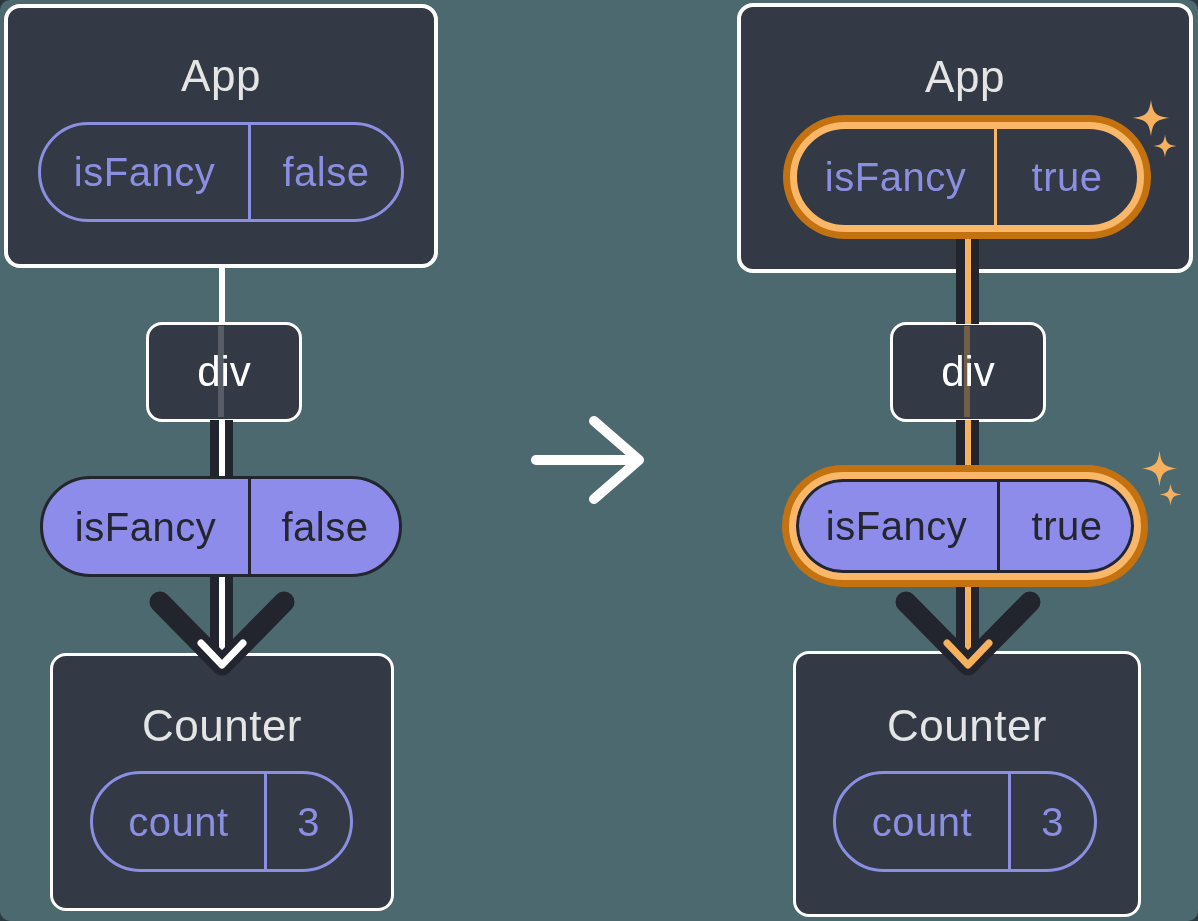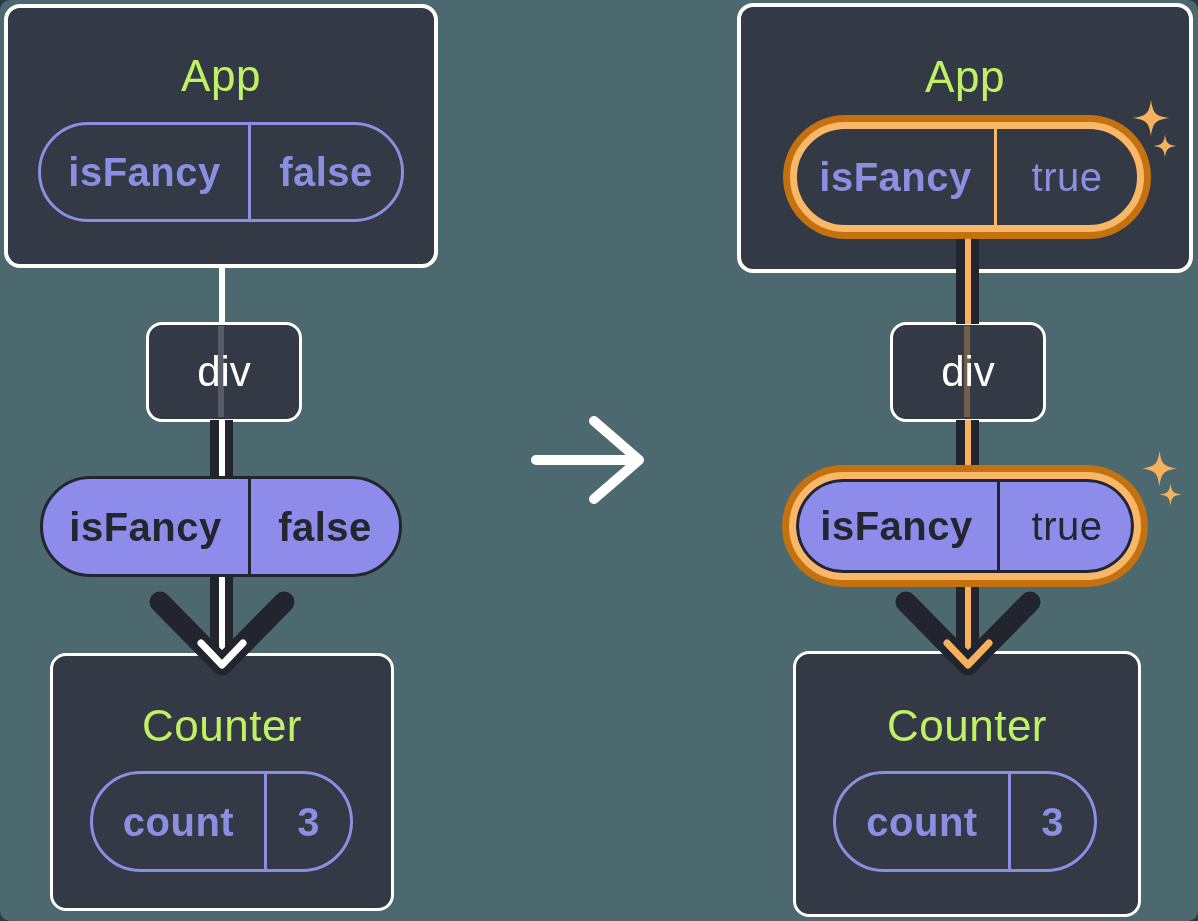--- a/index.html
+++ b/index.html
@@ -12,21 +12,21 @@
 
   
   .panel-box{
     position:absolute;box-sizing:border-box;
     background:var(--panel);
     border:4px solid var(--panel-border);
     border-radius:16px;
   }
   .box-title{
     position:absolute;left:0;width:100%;text-align:center;
-    color:#bef264;font-size:44px;font-weight:500;line-height:1;letter-spacing:.5px;
+    color:#e5e5e5;font-size:44px;font-weight:500;line-height:1;letter-spacing:.5px;
   }
   .div-label{
     position:absolute;inset:0;display:flex;align-items:center;justify-content:center;
     color:#FFFFFF;font-size:42px;font-weight:500;line-height:1;
   }
 
   
   .seg-dark{position:absolute;background:var(--connector-dark);}
   .seg-white{position:absolute;background:var(--connector-light);}
   .seg-orange{position:absolute;background:var(--highlight-line);}
@@ -45,21 +45,21 @@
     box-shadow:0 0 0 7px var(--highlight-ring-outer);
     border-radius:70px;
   }
   .pill-hl-purple{
     background:var(--purple-fill);color:var(--dark-text);
     border:7px solid var(--highlight-ring-inner);
     box-shadow:0 0 0 7px var(--highlight-ring-outer), inset 0 0 0 3px var(--dark-text);
     border-radius:70px;
   }
   .pseg{display:flex;align-items:center;justify-content:center;
-        font-size:40px;line-height:1;letter-spacing:.5px;font-weight:bold;}
+        font-size:40px;line-height:1;letter-spacing:.5px;}
   .pdiv{width:3px;flex:none;}
   .pdiv-purple{background:var(--purple);}
   .pdiv-dark{background:var(--dark-text);}
   .pdiv-orange{background:var(--highlight-ring-inner);}
   .bold{font-weight:400;}
   .svgicon{position:absolute;display:block;}
 </style>
 </head>
 <body>
 

